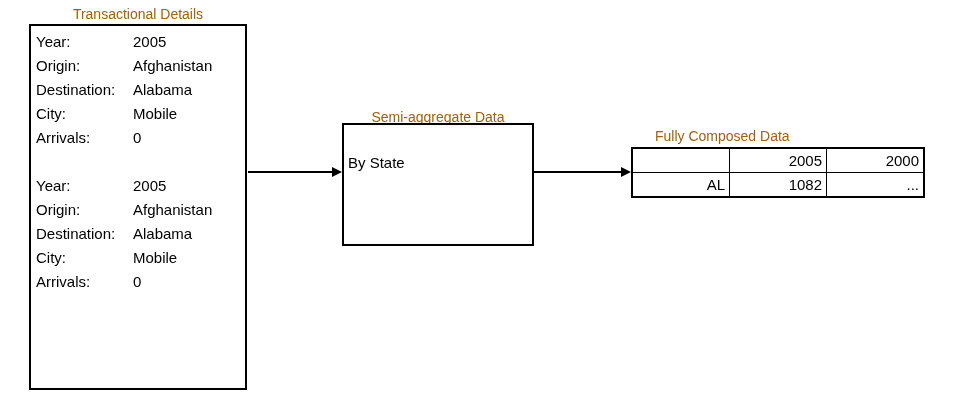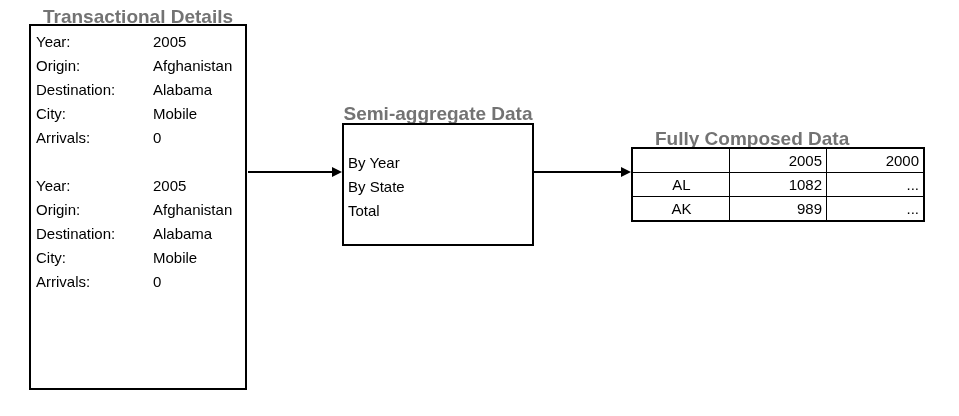--- a/index.html
+++ b/index.html
@@ -12,35 +12,34 @@
     position: relative;
     width: 959px;
     height: 416px;
     background: #ffffff;
     color: #000000;
     font-size: 15px;
     overflow: hidden;
   }
   .box-title {
     position: absolute;
-    font-size: 19px;
-    color: #737373;
+    font-size: 14px;
+    color: #a16207;
     white-space: nowrap;
-    font-weight: bold;
   }
   .centered { text-align: center; }
   .dbox {
     position: absolute;
     border: 2.5px solid #000;
     box-sizing: border-box;
     background: #fff;
   }
   
   .box1 { left: 29px; top: 24px; width: 218px; height: 366px; padding: 4px 0 0 5px; }
-  .frow { display: flex; line-height: 24px; gap: 20px; }
+  .frow { display: flex; line-height: 24px; }
   .frow .lbl { width: 97px; flex: 0 0 97px; }
   .frow .val { flex: 1; }
   .record2 { margin-top: 24px; }
   
   .box2 { left: 342px; top: 123px; width: 192px; height: 123px; padding: 26px 0 0 4px; }
   .agg-line { line-height: 24px; }
   
   .arrow-line {
     position: absolute;
     height: 2px;
@@ -62,21 +61,21 @@
     border: 2.5px solid #000;
   }
   table.fc-table td {
     border: 1.5px solid #000;
     height: 23px;
     font-size: 15px;
     padding: 0 4px 0 5px;
     overflow: hidden;
     white-space: nowrap;
   }
-  td.c-state { width: 87px; text-align: center; }
+  td.c-state { width: 87px; text-align: right; }
   td.c-num   { width: 87px; text-align: right; }
 </style>
 </head>
 <body>
 
 <div class="canvas">
 
   <div class="box-title centered" style="left:29px; top:6px; width:218px;">Transactional Details</div>
 
   <div class="dbox box1">
@@ -122,48 +121,41 @@
       <div class="frow">
         <span class="lbl">Arrivals:</span>
         <span class="val">0</span>
       </div>
     </div>
   </div>
 
   <div class="arrow-line" style="left:248px; top:171px; width:85px;"></div>
   <div class="arrow-head" style="left:332px; top:167px;"></div>
 
-  <div class="box-title centered" style="left:342px; top:103px; width:192px;">Semi-aggregate Data</div>
+  <div class="box-title centered" style="left:342px; top:109px; width:192px;">Semi-aggregate Data</div>
 
   <div class="dbox box2">
-    <div class="agg-line">By Year</div>
     <div class="agg-line">By State</div>
-    <div class="agg-line">Total</div>
   </div>
 
   <div class="arrow-line" style="left:534px; top:171px; width:87px;"></div>
   <div class="arrow-head" style="left:621px; top:167px;"></div>
 
   <div class="box-title" style="left:655px; top:128px;">Fully Composed Data</div>
 
   <div class="fc-table-wrap">
     <table class="fc-table">
       <tbody>
         <tr>
           <td class="c-state"></td>
           <td class="c-num">2005</td>
           <td class="c-num">2000</td>
         </tr>
         <tr>
           <td class="c-state">AL</td>
           <td class="c-num">1082</td>
           <td class="c-num">...</td>
         </tr>
-        <tr>
-          <td class="c-state">AK</td>
-          <td class="c-num">989</td>
-          <td class="c-num">...</td>
-        </tr>
       </tbody>
     </table>
   </div>
 
 </div>
 
 </body></html>

